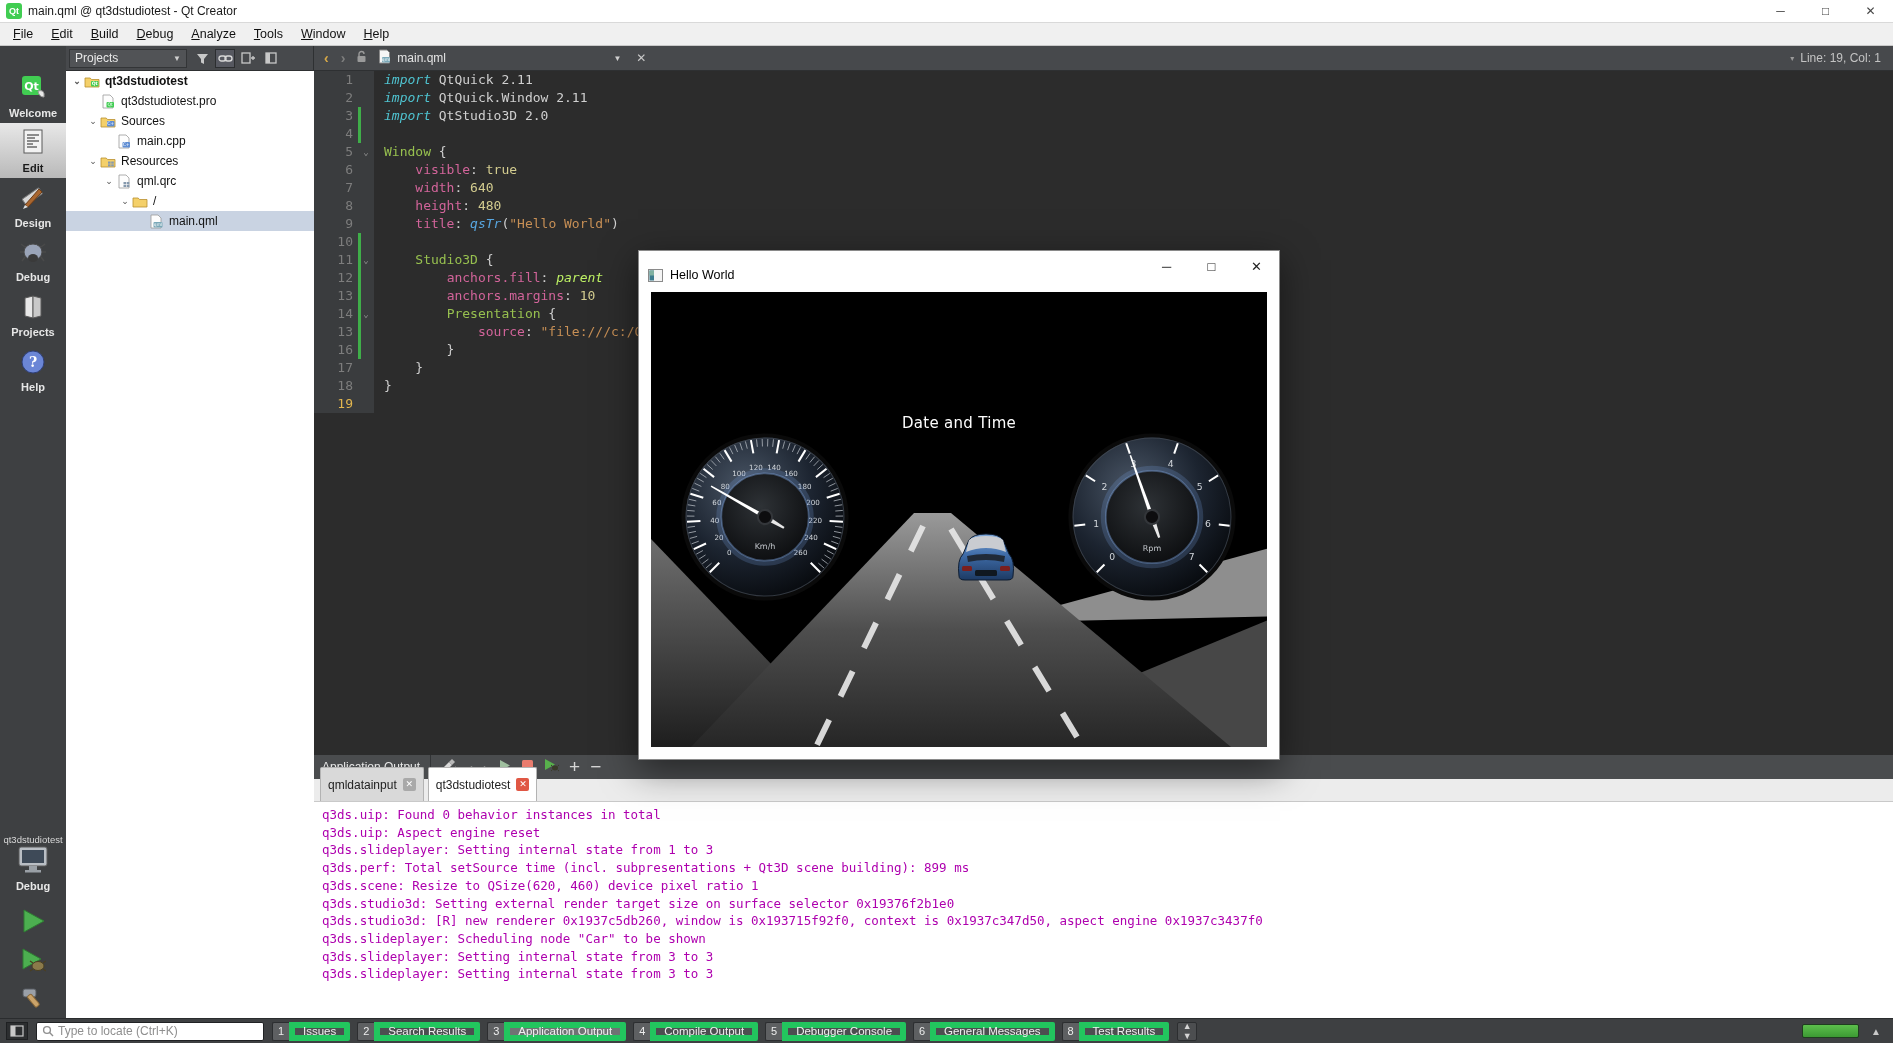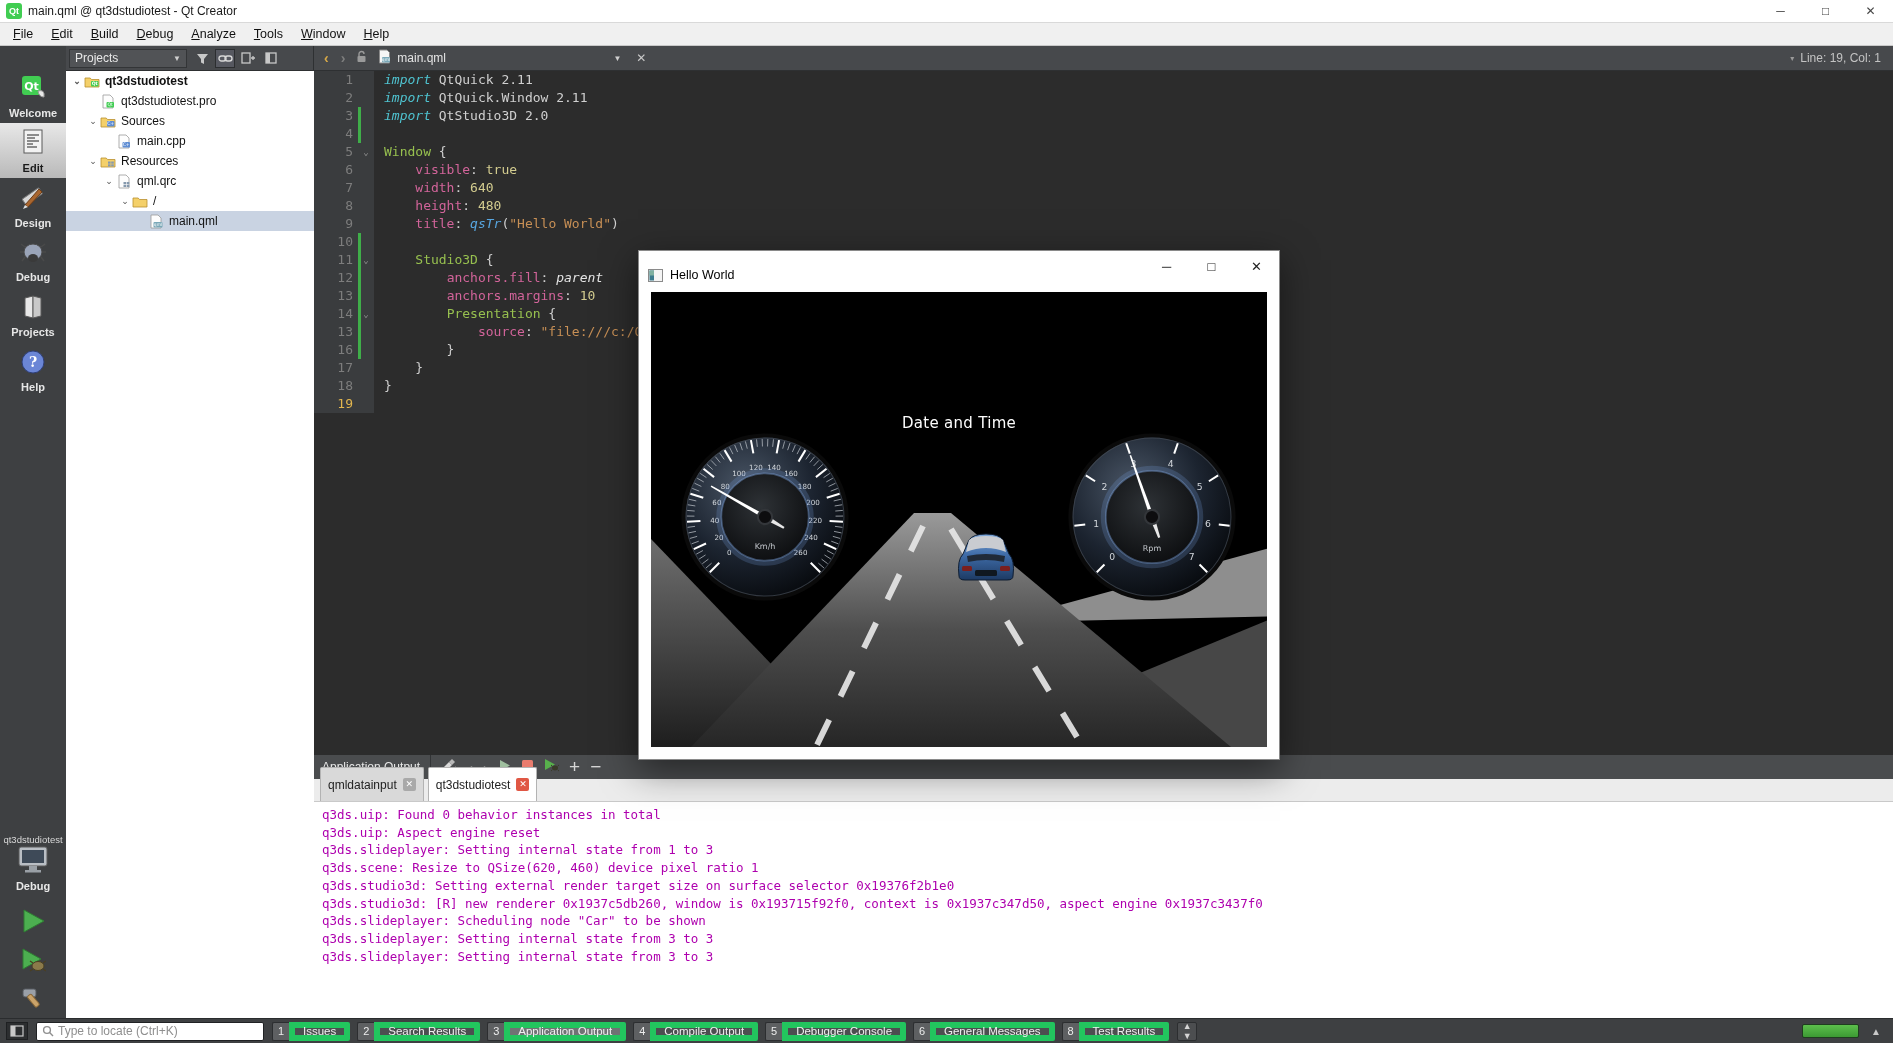--- a/index.html
+++ b/index.html
@@ -55,21 +55,21 @@
   
   .editor { position:absolute; left:314px; top:71px; right:0; height:684px; background:#2c2c2c; overflow:hidden; font-family:"DejaVu Sans Mono","Liberation Mono",monospace; }
   .crow { display:flex; height:18px; line-height:18px; font-size:13px; }
   .crow .gut { flex:0 0 44px; background:#3a3c3e; color:#7d7d7d; text-align:right; padding-right:5px; }
   .crow.current .gut { color:#e3b64e; }
   .crow .foldcol { flex:0 0 16px; background:#3a3c3e; position:relative; color:#9a9a9a; font-size:9px; text-align:center; }
   .crow .chbar { position:absolute; left:0; top:0; bottom:0; width:3px; background:#3fae49; }
   .crow .codeln { white-space:pre; padding-left:10px;text-align:right; }
   .tk-kw{color:#4fc3d0;font-style:italic} .tk-type{color:#97c04f} .tk-prop{color:#d2649a}
   .tk-val{color:#d3cc8f} .tk-fn{color:#58a6e0;font-style:italic} .tk-str{color:#c78f55}
-  .tk-pl{color:#d0d0d0} .tk-em{color:#e5e5e5;font-style:italic}
+  .tk-pl{color:#d0d0d0} .tk-em{color:#bef264;font-style:italic}
 
   
   .output { position:absolute; left:314px; top:755px; right:0; bottom:25px; background:#fff; display:flex; flex-direction:column; }
   .out-head { height:24px; background:#4a4c4e; display:flex; align-items:center; }
   .out-title { color:#e8e8e8; font-size:12px; padding:0 10px 0 8px; }
   .out-tools { display:flex; align-items:center; gap:10px; border-left:1px solid #323436; padding-left:10px; height:100%; }
   .out-tools .oglyph { font-size:15px; color:#9a9a9a; }
   .out-tools .big { font-size:19px; color:#d5d5d5; }
   .out-tabs { height:23px; background:#ececec; border-bottom:1px solid #c9c9c9; display:flex; align-items:flex-end; padding-left:6px; gap:4px; }
   .otab { height:34px; display:flex; align-items:center; gap:6px; font-size:12px; color:#222; background:#d9d9d9; border:1px solid #b3b3b3; border-bottom:none; padding:0 7px; border-radius:2px 2px 0 0; }
@@ -486,20 +486,21 @@
         </div>
         <div class="otab active">
           <span>qt3dstudiotest</span>
           <span class="oclose">✕</span>
         </div>
       </div>
     <div class="out-log" id="outlog">
         <div class="logline">q3ds.uip: Found 0 behavior instances in total</div>
         <div class="logline">q3ds.uip: Aspect engine reset</div>
         <div class="logline">q3ds.slideplayer: Setting internal state from 1 to 3</div>
+        <div class="logline">q3ds.perf: Total setSource time (incl. subpresentations + Qt3D scene building): 899 ms</div>
         <div class="logline">q3ds.scene: Resize to QSize(620, 460) device pixel ratio 1</div>
         <div class="logline">q3ds.studio3d: Setting external render target size on surface selector 0x19376f2b1e0</div>
         <div class="logline">q3ds.studio3d: [R] new renderer 0x1937c5db260, window is 0x193715f92f0, context is 0x1937c347d50, aspect engine 0x1937c3437f0</div>
         <div class="logline">q3ds.slideplayer: Scheduling node "Car" to be shown</div>
         <div class="logline">q3ds.slideplayer: Setting internal state from 3 to 3</div>
         <div class="logline">q3ds.slideplayer: Setting internal state from 3 to 3</div>
       </div>
   </div>
 
   <div class="statusbar">

